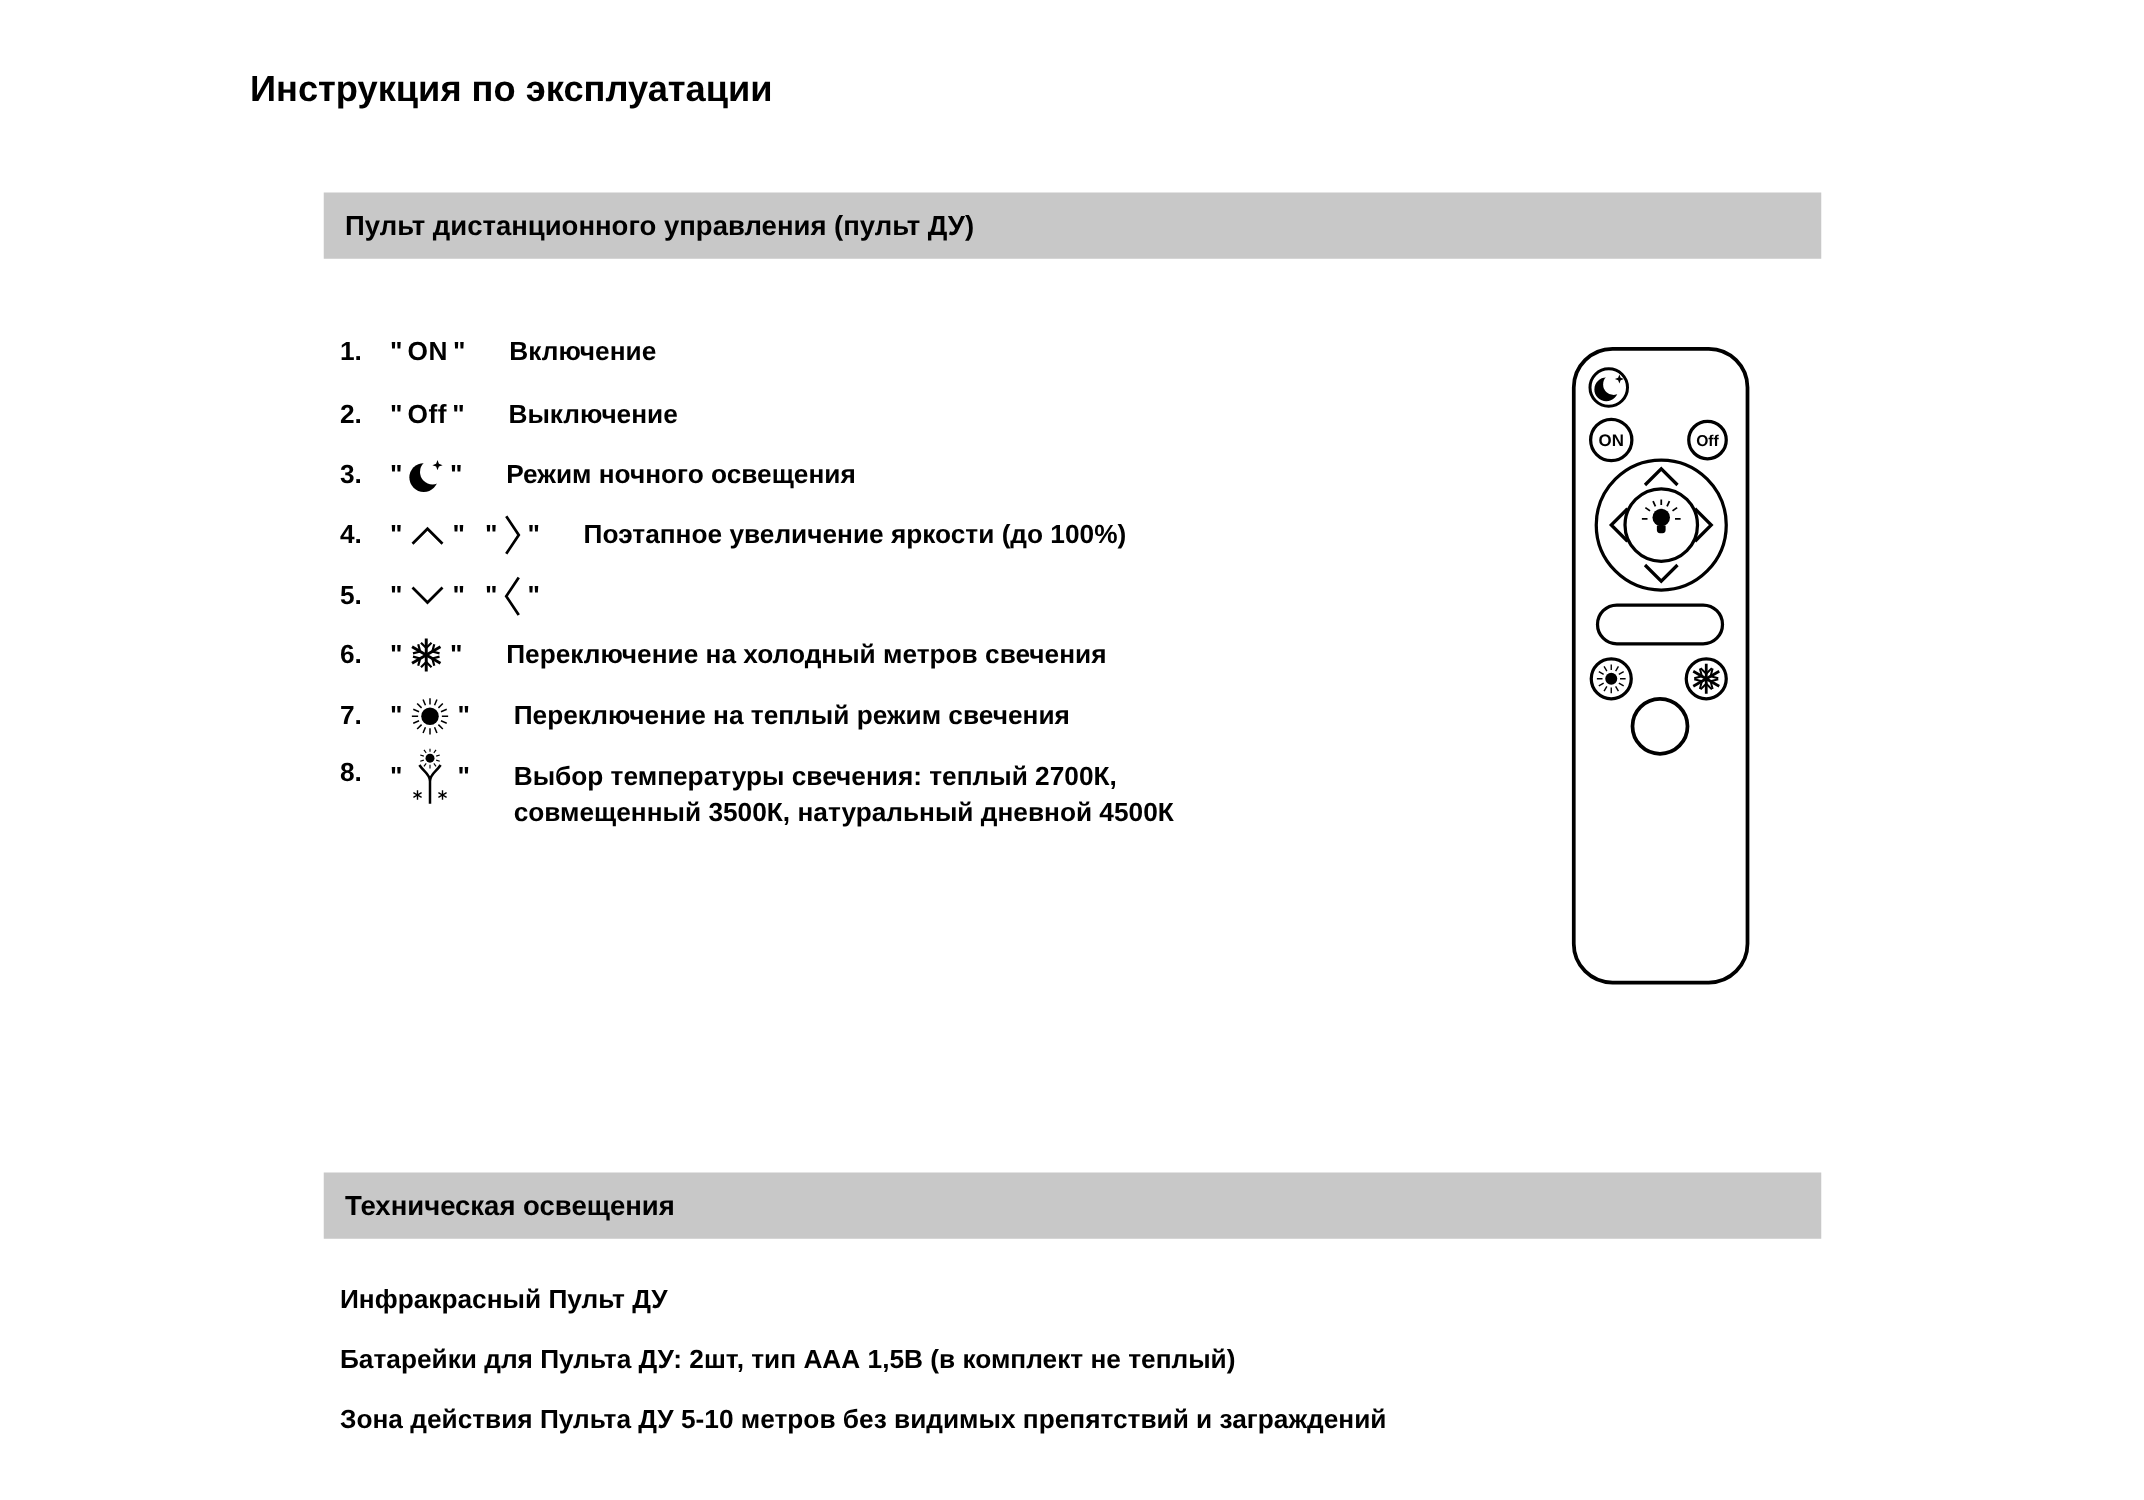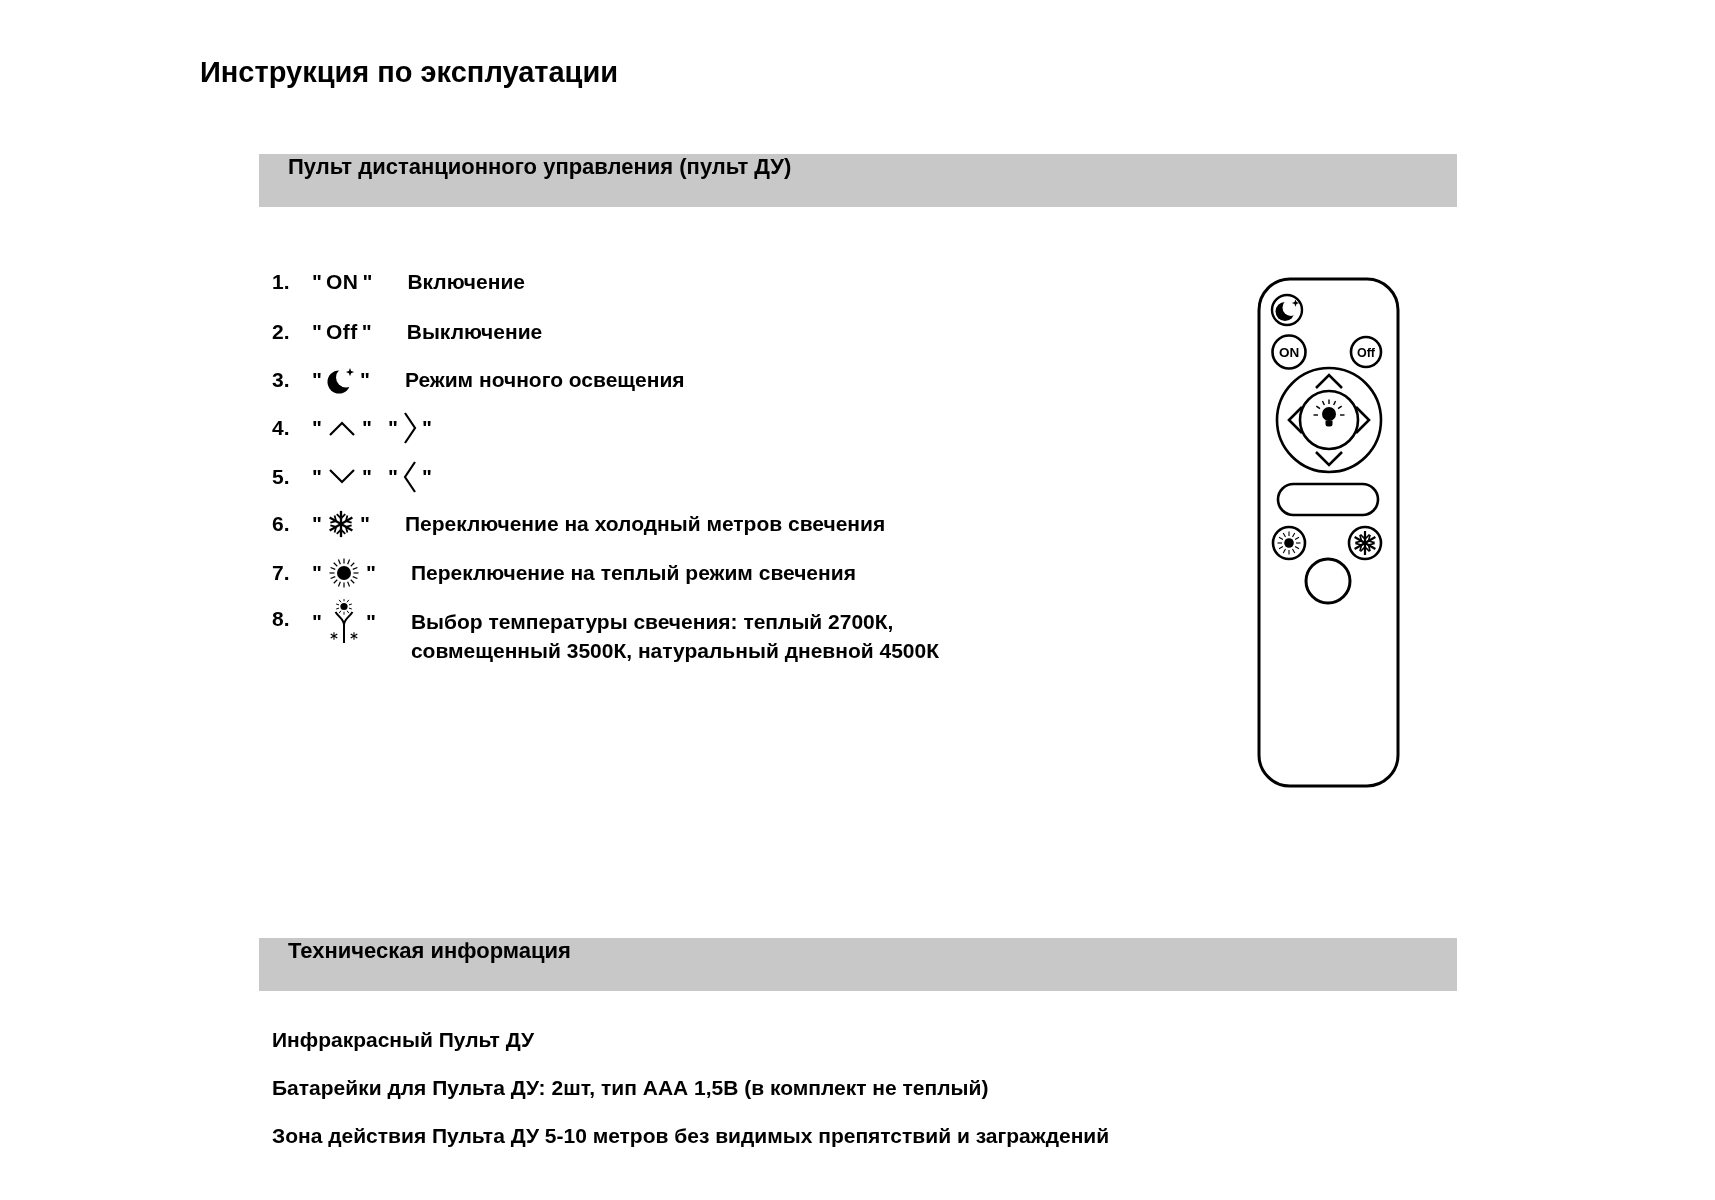--- a/index.html
+++ b/index.html
@@ -10,23 +10,23 @@
     font-family:"Liberation Sans",sans-serif;
     color:#000;
     overflow:hidden;
   }
   .page-title{
     position:absolute;left:200px;top:56px;width:1180px;
     text-align:left;font-size:29px;font-weight:700;margin:0;
   }
   .section-bar{
     position:absolute;left:259px;width:1198px;height:53px;
-    display:flex;
+    display:flex;align-items:center;
     font-size:22px;font-weight:700;
-    padding-left:29px;box-sizing:border-box;
+    padding-left:17px;box-sizing:border-box;
   }
   .bar1{top:154px;}
   .bar2{top:938px;}
   .instr-list{position:absolute;left:0;top:0;width:100%;height:0;}
   .item{
     position:absolute;left:272px;
     display:flex;align-items:center;height:40px;
     font-size:21px;font-weight:700;white-space:nowrap;
   }
   .item.two-line{height:auto;align-items:flex-start;white-space:normal;}
@@ -101,20 +101,21 @@
         </span>
         <span class="badge">
           <span class="q">"</span>
           <span class="icon">
             <svg width="16" height="38" viewBox="0 0 16 38">
               <polyline points="3,4 13,19 3,34" fill="none" stroke="#000" stroke-width="2.2"></polyline>
             </svg>
           </span>
           <span class="q">"</span>
         </span>
+        <span class="desc">Поэтапное увеличение яркости (до 100%)</span>
       </div>
       <div class="item" style="top: 457px;">
         <span class="num">5.</span>
         <span class="badge">
           <span class="q">"</span>
           <span class="icon">
             <svg width="32" height="22" viewBox="0 0 32 22">
               <polyline points="4,4 16,16 28,4" fill="none" stroke="#000" stroke-width="2.2"></polyline>
             </svg>
           </span>
@@ -301,21 +302,21 @@
               <polyline points="103.5,274.5 108,270 112.5,274.5" fill="none" stroke="#000" stroke-width="1.6"></polyline>
             </g>
           </g>
       </g>
 
       <circle cx="71" cy="304" r="22" fill="none" stroke="#000" stroke-width="3"></circle>
     </svg>
   </div>
 
   <div class="section-bar bar2" style="background: rgb(200, 200, 200);">
-    <span>Техническая информация</span>
+    <span>Техническая освещения</span>
   </div>
 
   <div class="tech-block" id="tech-block">
       <div class="tech-line">Инфракрасный Пульт ДУ</div>
       <div class="tech-line">Батарейки для Пульта ДУ: 2шт, тип ААА 1,5В (в комплект не теплый)</div>
       <div class="tech-line">Зона действия Пульта ДУ 5-10 метров без видимых препятствий и заграждений</div>
     </div>
 
 </div>
 

